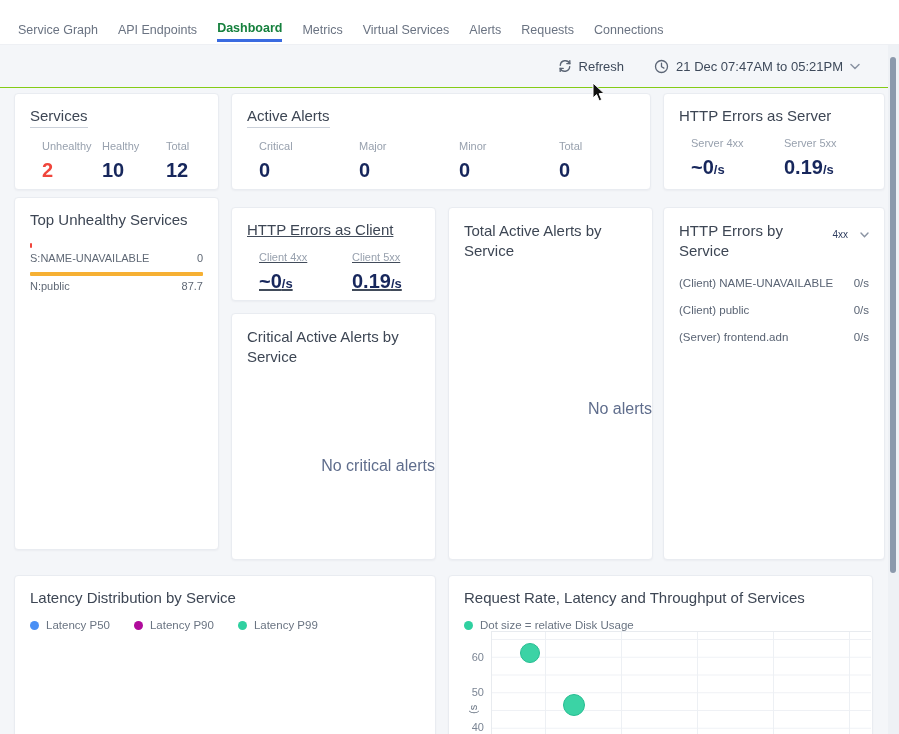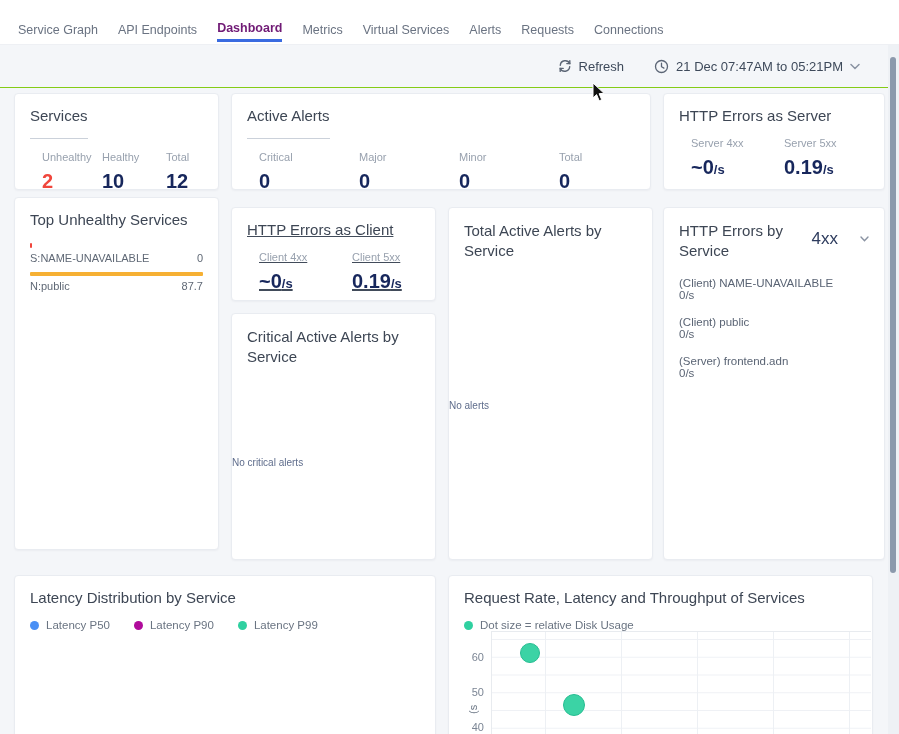--- a/index.html
+++ b/index.html
@@ -4,56 +4,56 @@
 <style>
   * { margin:0; padding:0; box-sizing:border-box; }
   html,body { width:899px; height:734px; overflow:hidden; }
   body { font-family:"Liberation Sans", sans-serif; background:#f4f6f9; color:#414b5a; }
   .page { position:relative; width:899px; height:734px; overflow:hidden; }
 
   
   .nav { position:absolute; left:0; top:0; width:899px; height:45px; background:#ffffff;
          display:flex; align-items:center; gap:20px; padding:0 0 0 18px; border-bottom:1px solid #eef0f4; }
   .nav-tab { font-size:12.5px; color:#6a7382; padding:19px 0 4px 0; cursor:pointer; white-space:nowrap; }
-  .nav-tab.active { color:#701a75; font-weight:bold; border-bottom:3px solid #3a6be0; }
+  .nav-tab.active { color:#15803d; font-weight:bold; border-bottom:3px solid #3a6be0; }
 
   
   .toolbar { position:absolute; left:0; top:45px; width:888px; height:43px;
              display:flex; align-items:center; justify-content:flex-end; gap:30px;
              padding-right:28px; border-bottom:1px solid #84cc16; }
   .tool-btn { display:flex; align-items:center; gap:7px; font-size:13px; color:#3e4a5b; cursor:pointer; }
   .tool-btn svg { display:block; }
 
   
   .card { position:absolute; background:#ffffff; border:1px solid #e9ecf1; border-radius:4px;
           box-shadow:0 1px 2px rgba(16,24,40,.04); }
   .card-title { font-size:15px; color:#3d4654; }
-  .card-title.u { display:inline-block; border-bottom:1px solid #cbd1da; padding-bottom:14px; }
+  .card-title.u { display:inline-block; border-bottom:1px solid #cbd1da; padding-bottom:3px; }
   .pad { padding:13px 15px; }
 
   .stats { display:flex; margin-top:12px;margin-left:12px; }
   .stat-label { font-size:11px; color:#98a1ae; margin-bottom:7px; }
   .stat-value { font-size:20px; font-weight:bold; color:#17275c; }
   .stat-value .unit { font-size:13px; }
   .stat-value.danger { color:#f0463c; }
   .w60{min-width:60px;} .w64{min-width:64px;} .w100{min-width:100px;} .w93{min-width:93px;}
 
   
   .tu-row { margin-top:14px; }
   .bar { height:4px; border-radius:1px; }
   .bar.tick { height:5px; width:2px; }
   .tu-label-row { display:flex; justify-content:space-between; font-size:11px; color:#5f6875; margin-top:4px; }
 
   
   .hs-head { display:flex; justify-content:space-between; align-items:flex-start; }
   .hs-title { width:120px; line-height:1.35; }
-  .hs-select { display:flex; align-items:center; gap:22px; font-size:17px; color:#2e3c5e; margin-top:8px; cursor:pointer; }
-  .hs-row { display:flex; justify-content:space-between; font-size:11.5px; color:#5a6474; margin-top:15px;flex-direction:column; }
-
-  .empty-msg { position:absolute; left:0; width:100%; text-align:left; font-size:10px; color:#5f6d8c; }
+  .hs-select { display:flex; align-items:center; gap:12px; font-size:10px; color:#2e3c5e; margin-top:8px; cursor:pointer; }
+  .hs-row { display:flex; justify-content:space-between; font-size:11.5px; color:#5a6474; margin-top:15px; }
+
+  .empty-msg { position:absolute; left:0; width:100%; text-align:right; font-size:16px; color:#5f6d8c; }
 
   
   .legend { display:flex; gap:24px; margin-top:12px; }
   .legend-item { display:flex; align-items:center; gap:7px; font-size:11.5px; color:#6a7482; cursor:pointer; }
   .legend-dot { width:9px; height:9px; border-radius:50%; display:inline-block; }
 
   .plot { position:absolute; border-top:1px solid #e8ebef; border-left:1px solid #e8ebef; }
   .plot-latency { left:59px; top:55px; width:357px; height:104px;
     background-image:linear-gradient(to right,#edf0f4 1px,transparent 1px),
                      linear-gradient(to bottom,#eff1f5 1px,transparent 1px);

